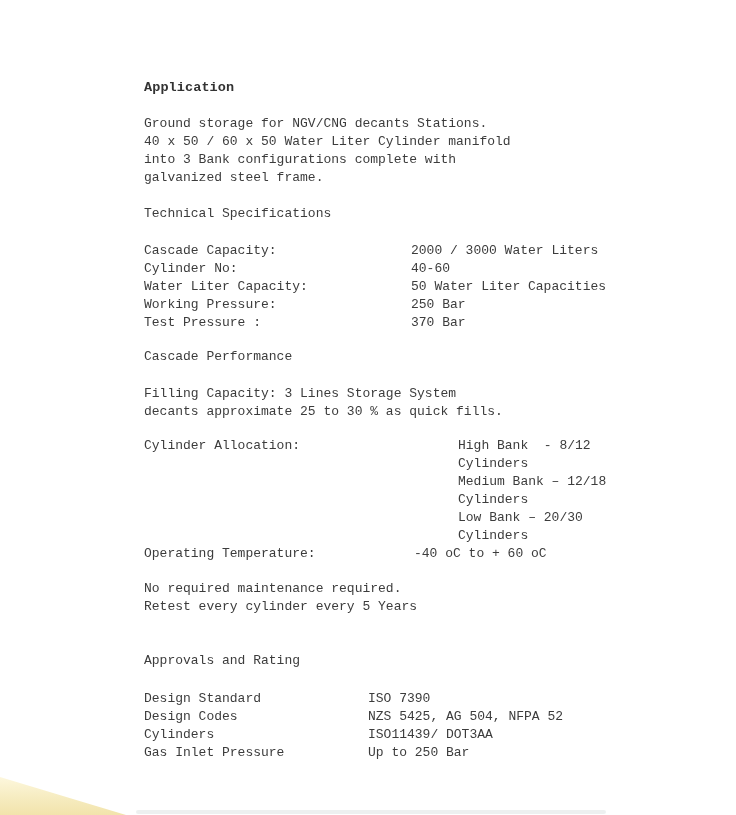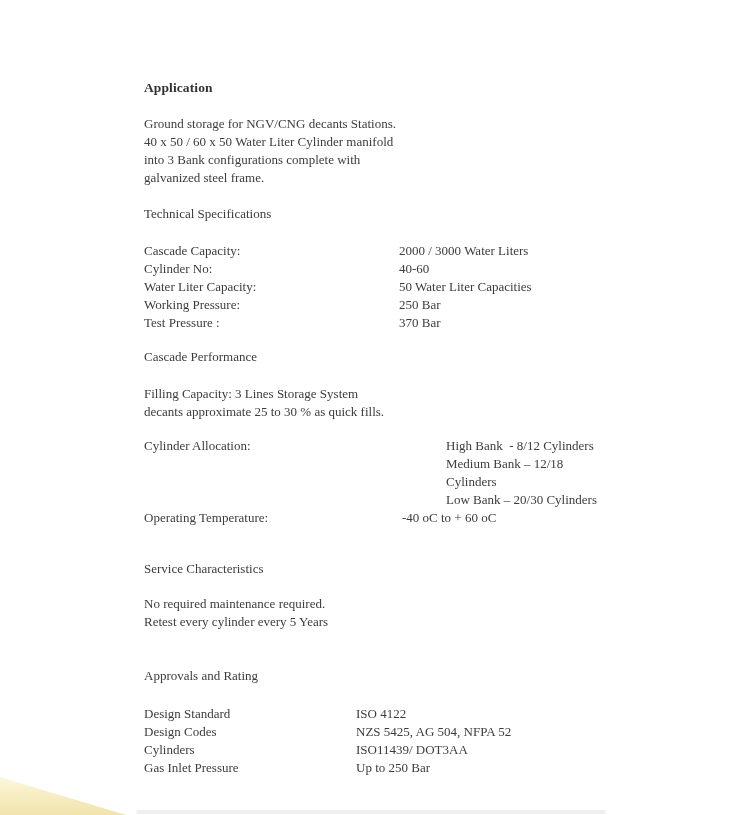--- a/index.html
+++ b/index.html
@@ -6,21 +6,21 @@
     margin: 0;
     padding: 0;
     background: #ffffff;
   }
   .page {
     position: relative;
     width: 736px;
     height: 815px;
     background: #ffffff;
     overflow: hidden;
-    font-family: Liberation Serif, serif;
+    font-family: Liberation Mono, monospace;
     color: #3c3c3c;
   }
   .content {
     position: absolute;
     left: 144px;
     top: 80px;
     width: 470px;
   }
   .app-heading {
     margin: 0;
@@ -49,20 +49,21 @@
   .sh-approvals   { margin-top: 36px; }
   .spec-table {
     margin-top: 19px;
     font-size: 13px;
     line-height: 18px;
   }
   .spec-table.approvals { margin-top: 20px; }
   .row {
     display: flex;
     align-items: flex-start;
+    gap: 12px;
   }
   .row .label {
     flex: 0 0 auto;
     white-space: pre-wrap;
   }
   .cols-a .label { width: 255px; }
   .cols-b .label { width: 212px; }
   .row .value {
     flex: 1 1 auto;
     white-space: pre-wrap;
@@ -147,33 +148,32 @@
         <div class="vline">Medium Bank – 12/18 Cylinders</div>
         <div class="vline">Low Bank – 20/30 Cylinders</div>
       </div>
     </div>
 
     <div class="row op-row">
       <div class="label">Operating Temperature:</div>
       <div class="value">-40 oC to + 60 oC</div>
     </div>
 
-    <div class="section-heading sh-service">Service Characteristics</div>
 
     <div class="para" style="margin-top:17px;">
       <div class="line">No required maintenance required.</div>
       <div class="line">Retest every cylinder every 5 Years</div>
     </div>
 
     <div class="section-heading sh-approvals">Approvals and Rating</div>
 
     <div class="spec-table approvals">
       <div class="row cols-b">
         <div class="label">Design Standard</div>
-        <div class="value">ISO 4122</div>
+        <div class="value">ISO 7390</div>
       </div>
       <div class="row cols-b">
         <div class="label">Design Codes</div>
         <div class="value">NZS 5425, AG 504, NFPA 52</div>
       </div>
       <div class="row cols-b">
         <div class="label">Cylinders</div>
         <div class="value">ISO11439/ DOT3AA</div>
       </div>
       <div class="row cols-b">

